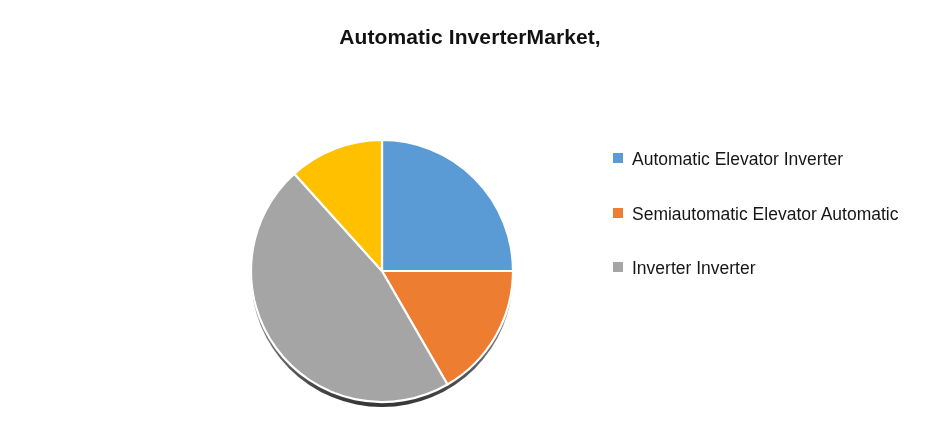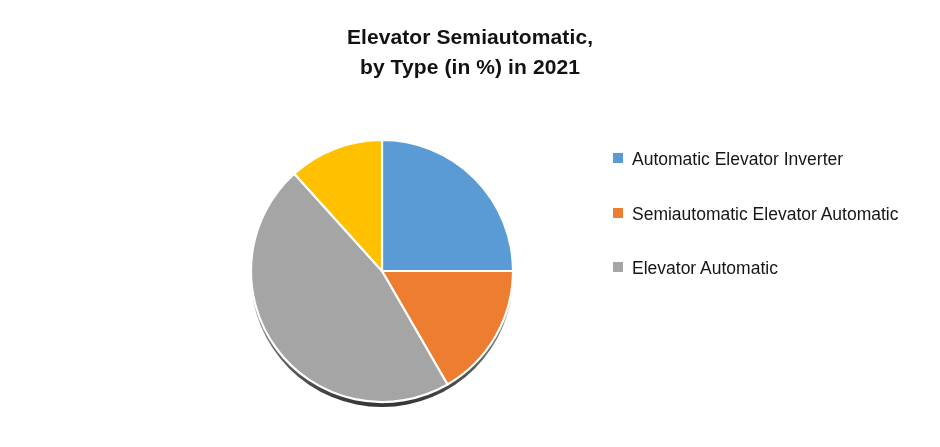--- a/index.html
+++ b/index.html
@@ -87,22 +87,21 @@
     max-width: 272px;
     text-align: center;
   }
 </style>
 </head>
 <body>
 
 <div id="page">
 
   <div id="chart-title">
-    <span class="title-line">Elevator Semiautomatic,</span>
-    <span class="title-line">by Type (in %) in 2021</span>
+    <span class="title-line">Automatic InverterMarket,</span>
   </div>
 
   <div id="pie-area">
     <svg id="pie-svg" viewBox="0 0 300 290">
       <defs>
         <linearGradient id="shadowGrad" x1="0" y1="0" x2="0" y2="1">
           <stop offset="0%" stop-color="#000000" stop-opacity="0.0"></stop>
           <stop offset="65%" stop-color="#2b2b2b" stop-opacity="0.55"></stop>
           <stop offset="100%" stop-color="#111111" stop-opacity="0.85"></stop>
         </linearGradient>
@@ -128,18 +127,18 @@
       <span class="legend-label">Automatic Elevator Inverter</span>
     </div>
 
     <div class="legend-item">
       <span class="legend-swatch" style="background:#ED7D31"></span>
       <span class="legend-label">Semiautomatic Elevator Automatic</span>
     </div>
 
     <div class="legend-item">
       <span class="legend-swatch" style="background:#A5A5A5"></span>
-      <span class="legend-label">Elevator Automatic</span>
+      <span class="legend-label">Inverter Inverter</span>
     </div>
 
   </div>
 
 </div>
 
 </body></html>

